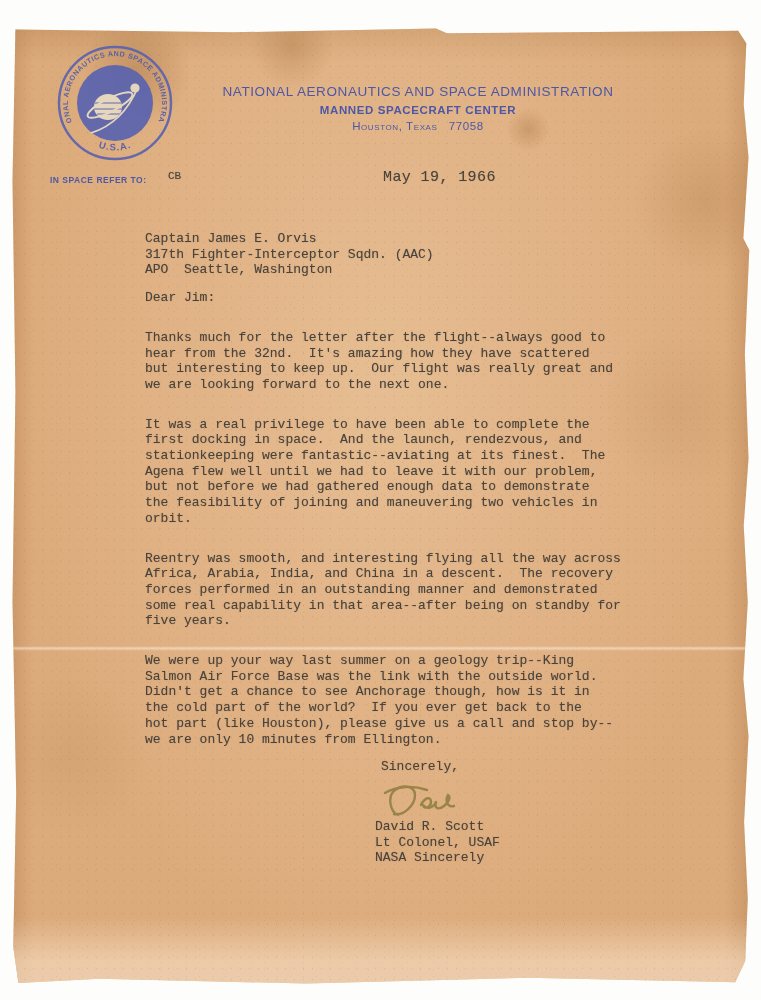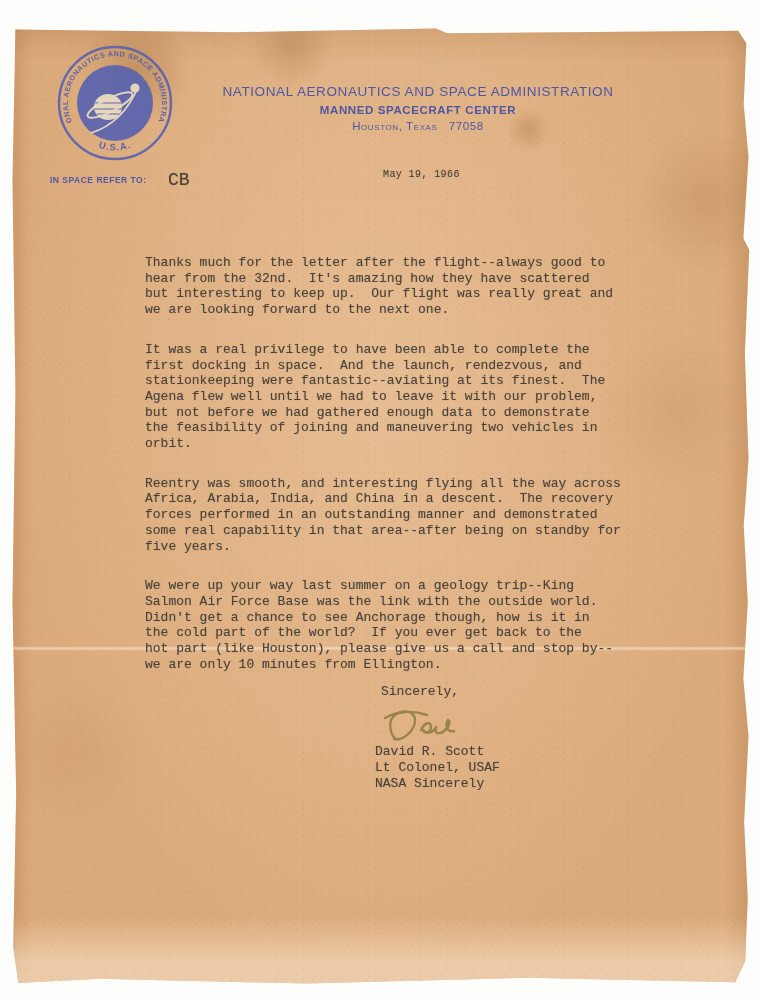--- a/index.html
+++ b/index.html
@@ -38,22 +38,22 @@
   
   .seal{position:absolute;left:44px;top:15px;width:120px;height:120px;opacity:.92;}
   .lh-block{position:absolute;left:157px;top:56px;width:500px;text-align:center;color:#4d57a6;}
   .lh1{font-size:13.5px;letter-spacing:.6px;font-weight:500;white-space:pre;}
   .lh2{font-size:11.5px;letter-spacing:.6px;font-weight:700;margin-top:5px;white-space:pre;}
   .lh3{font-size:11.5px;letter-spacing:.6px;font-weight:500;font-variant:small-caps;margin-top:4px;white-space:pre;text-align:center;}
   .ref{position:absolute;left:39px;top:147px;font-size:8.5px;letter-spacing:.5px;color:#4d57a6;font-weight:bold;}
   
   .tw{font-family:"Liberation Mono","DejaVu Sans Mono",monospace;color:#4a433b;
       text-shadow:0 0 1px rgba(74,67,59,.38);}
-  .ref-code{position:absolute;left:157px;top:142px;font-size:18px;}
-  .date{position:absolute;left:372px;top:141px;font-size:10px;letter-spacing:.4px;}
+  .ref-code{position:absolute;left:157px;top:142px;font-size:11px;}
+  .date{position:absolute;left:372px;top:141px;font-size:15px;letter-spacing:.4px;}
   .body-block{position:absolute;left:134px;top:203px;width:520px;font-size:13px;line-height:15.7px;}
   .addr div{white-space:pre;}
   .salutation{margin-top:12px;}
   .para{white-space:pre-wrap;margin-top:24px;}
   .closing{margin-top:12px;margin-left:236px;}
   .sig-area{margin-top:6px;margin-left:230px;}
   .scrawl{display:block;margin-bottom:-6px;margin-left:6px;}
   .sig-lines{}
 </style>
 </head>
@@ -87,21 +87,27 @@
     <div class="lh1">NATIONAL AERONAUTICS AND SPACE ADMINISTRATION</div>
     <div class="lh2">MANNED SPACECRAFT CENTER</div>
     <div class="lh3">Houston, Texas   77058</div>
   </div>
 
   <div class="ref">IN SPACE REFER TO:</div>
   <div class="ref-code tw">CB</div>
   <div class="date tw">May 19, 1966</div>
 
   <div class="body-block tw">
+    <div class="addr">
+      <div>Captain James E. Orvis</div>
+      <div>317th Fighter-Interceptor Sqdn. (AAC)</div>
+      <div>APO  Seattle, Washington</div>
+    </div>
 
+    <div class="salutation">Dear Jim:</div>
 
     <div class="para">Thanks much for the letter after the flight--always good to
 hear from the 32nd.  It's amazing how they have scattered
 but interesting to keep up.  Our flight was really great and
 we are looking forward to the next one.</div>
     <div class="para">It was a real privilege to have been able to complete the
 first docking in space.  And the launch, rendezvous, and
 stationkeeping were fantastic--aviating at its finest.  The
 Agena flew well until we had to leave it with our problem,
 but not before we had gathered enough data to demonstrate

